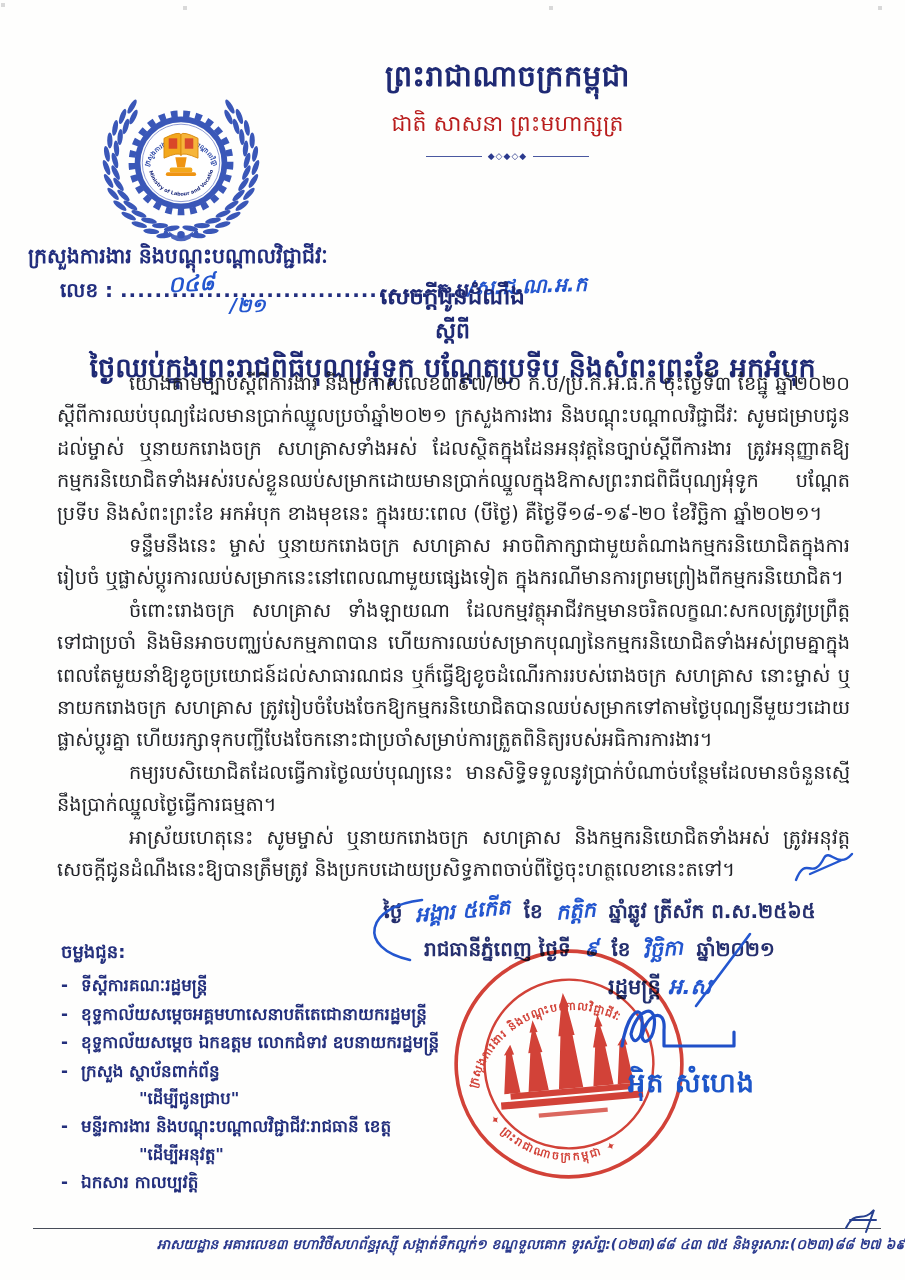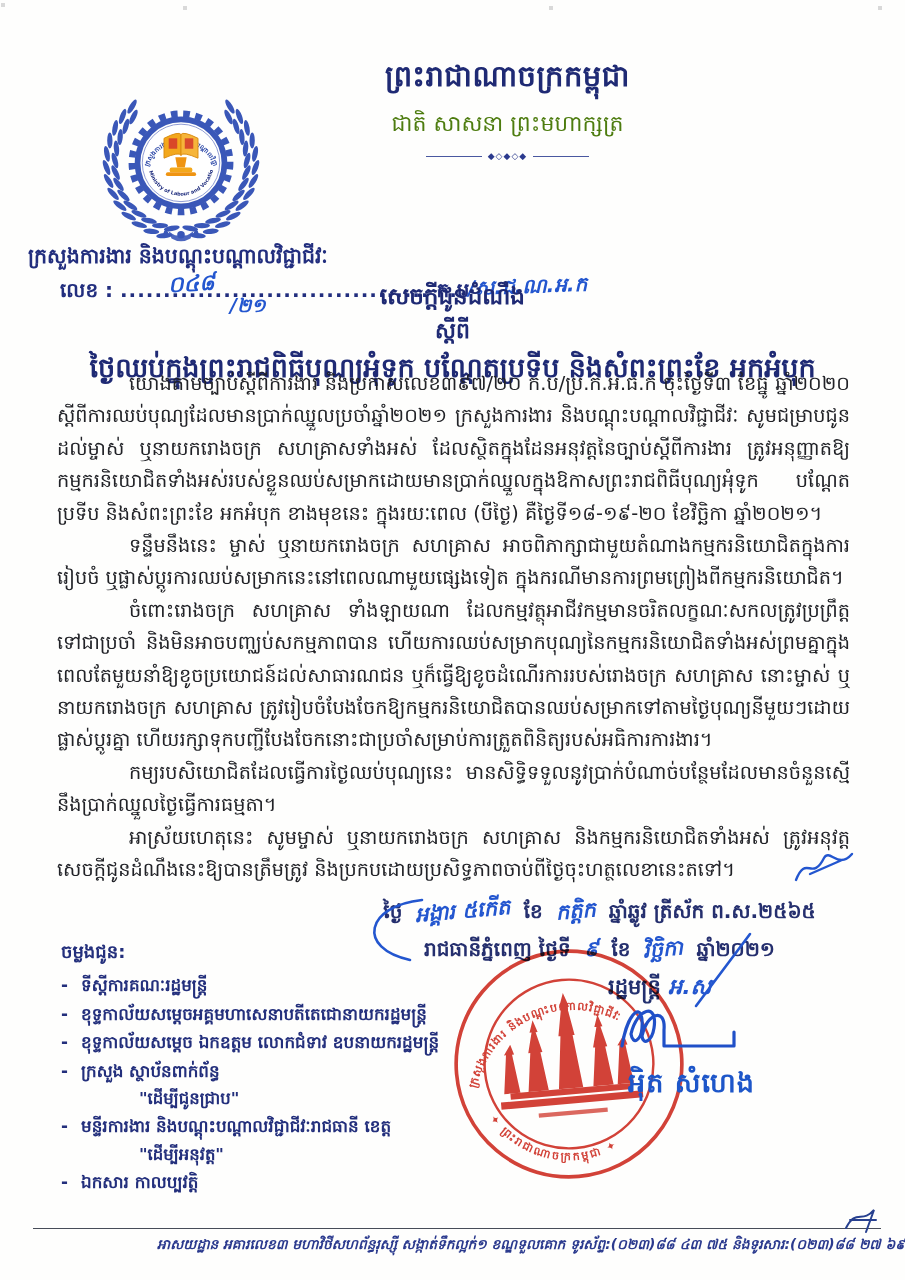--- a/index.html
+++ b/index.html
@@ -6,21 +6,21 @@
   .page{
     position:relative;width:905px;height:1280px;background:#fefefd;
     margin:0 auto;overflow:hidden;
     font-family:"DejaVu Sans","Liberation Sans",sans-serif;
     color:#23242a;
   }
   .abs{position:absolute;}
   
   .hdr{left:110px;right:0;top:58px;text-align:center;}
   .kingdom{font-size:29px;font-weight:bold;color:#1f2a74;letter-spacing:.5px;}
-  .motto{font-size:22px;color:#4d7c0f;margin-top:10px;}
+  .motto{font-size:22px;color:#b91c1c;margin-top:10px;}
   .divider{margin-top:9px;display:flex;align-items:center;justify-content:center;gap:6px;color:#3a4795;}
   .divider .bar{width:56px;border-top:1.6px solid #4a58a0;height:0;}
   .divider .knot{font-size:9px;letter-spacing:1px;color:#2b3a8e;}
   
   .ministry{left:28px;top:243px;font-size:20.5px;font-weight:bold;color:#222e7e;}
   .numline{left:60px;top:277px;width:640px;height:46px;font-size:20px;font-weight:bold;color:#222e7e;}
   .numline .dots{letter-spacing:1px;font-weight:bold;}
   .hw{color:#2356cf;font-style:italic;}
   .hw-num{left:108px;top:-7px;font-size:22px;transform:rotate(-4deg);font-weight:bold;}
   .hw-num2{left:170px;top:16px;font-size:19px;font-weight:bold;}

